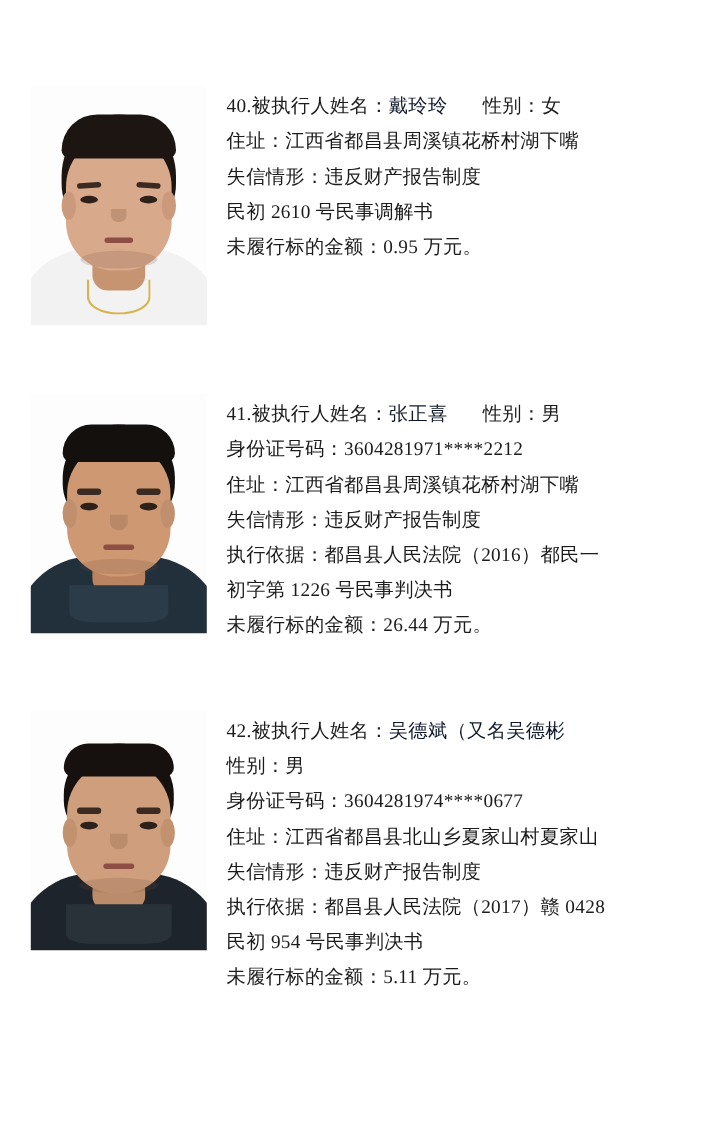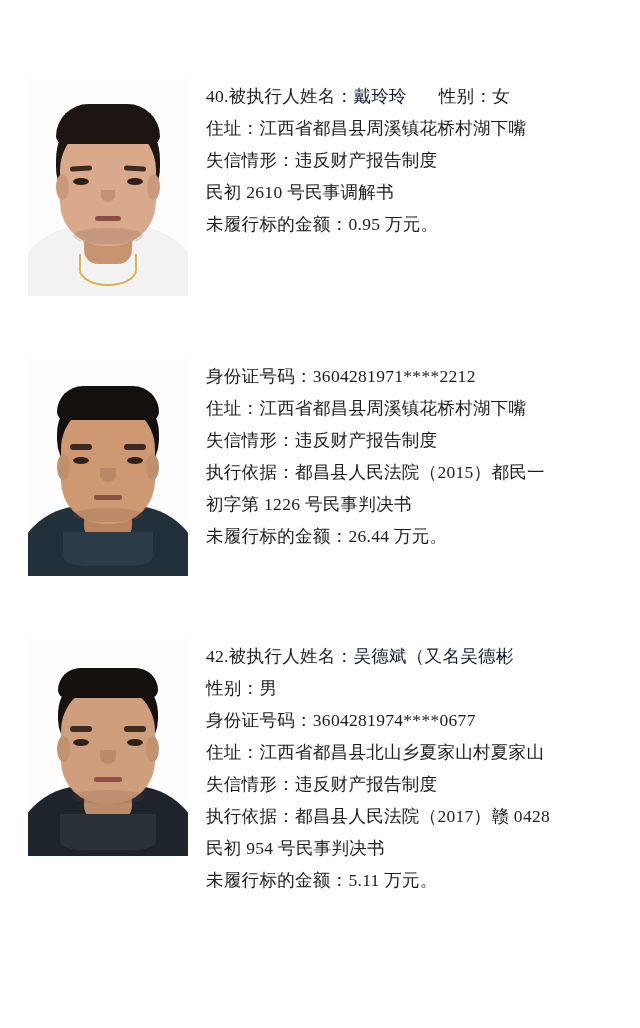--- a/index.html
+++ b/index.html
@@ -224,30 +224,33 @@
         <div class="eye" style="left:45px; top:99px;"></div>
         <div class="eye" style="right:45px; top:99px;"></div>
         <div class="nose" style="top:110px; height:14px; width:16px;"></div>
         <div class="mouth" style="top:137px; width:28px;"></div>
         <div class="shadow" style="width:72px; height:14px; top:150px;"></div>
         <div class="collar" style="background:#2b3b48; bottom:10px; width:90px; height:34px; border-radius:0 0 26% 26%;"></div>
       </div>
     </div>
     <div class="info">
       <div class="line">
+        <span>41.</span><span>被执行人姓名：</span><span class="name-val">张正喜</span><span class="gap"></span><span>性别：</span><span>男</span>
+      </div>
+      <div class="line">
         <span>身份证号码：</span><span>3604281971****2212</span>
       </div>
       <div class="line">
         <span>住址：</span><span>江西省都昌县周溪镇花桥村湖下嘴</span>
       </div>
       <div class="line">
         <span>失信情形：</span><span>违反财产报告制度</span>
       </div>
       <div class="line">
-        <span>执行依据：</span><span>都昌县人民法院（2015）都民一</span>
+        <span>执行依据：</span><span>都昌县人民法院（2016）都民一</span>
       </div>
       <div class="line indent">
         <span>初字第 1226 号民事判决书</span>
       </div>
       <div class="line">
         <span>未履行标的金额：</span><span>26.44 万元。</span>
       </div>
     </div>
   </div>
 

